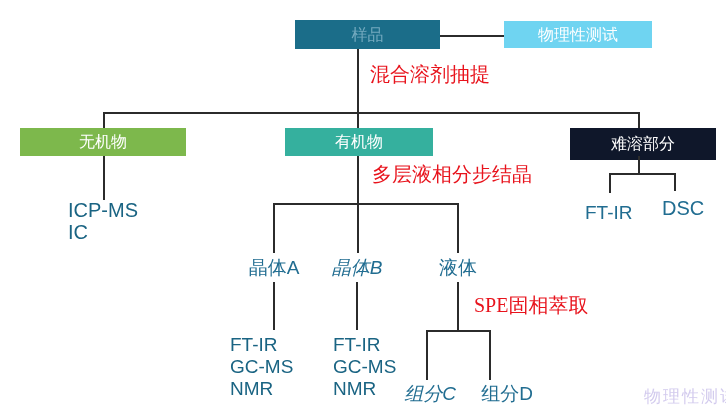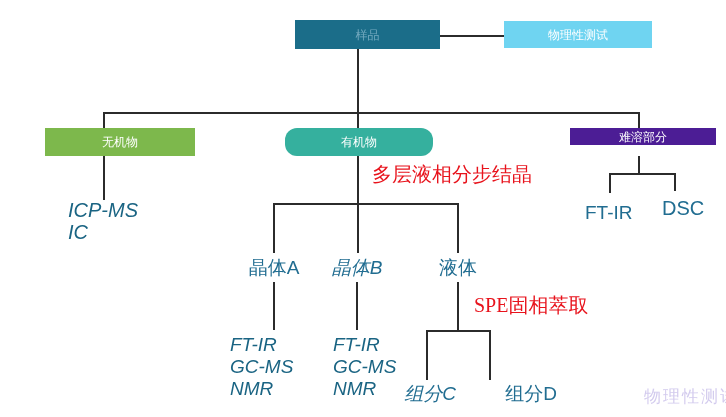--- a/index.html
+++ b/index.html
@@ -7,45 +7,45 @@
     position:relative;
     width:726px;height:417px;
     background:#ffffff;
     overflow:hidden;
     font-family:"Liberation Sans","DejaVu Sans",sans-serif;
   }
   
   .box{
     position:absolute;
     display:flex;align-items:center;justify-content:center;
-    font-size:12px;line-height:1;color:#ffffff;
+    font-size:16px;line-height:1;color:#ffffff;
     white-space:nowrap;
   }
   .line{position:absolute;background:#2b2b2b;}
   .lbl{
     position:absolute;
     color:#216d91;
     font-size:19px;line-height:1;
     white-space:nowrap;
   }
   .lbl.center{text-align:center;}
   .red{
     position:absolute;
     color:#e8131c;
     font-size:20px;line-height:1;
     white-space:nowrap;
   }
-  .mlist{position:absolute;color:#1a6483;font-size:19px;font-style:italic;}
+  .mlist{position:absolute;color:#1a6483;font-size:19px;}
   .mlist div{height:22px;line-height:22px;}
   
   .b-sample   {left:295px;top:20px; width:145px;height:29px;background:#1b6d89;color:#74aabf;}
   .b-physical {left:504px;top:21px; width:148px;height:27px;background:#6fd4f1;}
-  .b-inorganic{left:45px; top:128px;width:150px;height:28px;background:#7db84c;}
-  .b-organic  {left:285px;top:128px;width:148px;height:28px;background:#35b09e;border-radius:12px;}
-  .b-insoluble{left:570px;top:128px;width:146px;height:17px;background:#4c1d95;}
+  .b-inorganic{left:20px; top:128px;width:166px;height:28px;background:#7db84c;}
+  .b-organic  {left:285px;top:128px;width:148px;height:28px;background:#35b09e;}
+  .b-insoluble{left:570px;top:128px;width:146px;height:32px;background:#0f172a;}
   
   .l-top-h      {left:440px;top:35px; width:64px; height:2px;}
   .l-trunk      {left:357px;top:49px; width:2px;  height:64px;}
   .l-dist       {left:103px;top:112px;width:537px;height:2px;}
   .l-stub-inorg {left:103px;top:113px;width:2px;  height:15px;}
   .l-stub-org   {left:357px;top:113px;width:2px;  height:15px;}
   .l-stub-insol {left:638px;top:113px;width:2px;  height:15px;}
   .l-inorg-down {left:103px;top:156px;width:2px;  height:44px;}
   .l-org-down   {left:357px;top:156px;width:2px;  height:97px;}
   .l-cryst-t    {left:273px;top:203px;width:186px;height:2px;}
@@ -62,41 +62,42 @@
   .l-ftir-r     {left:609px;top:173px;width:2px;  height:20px;}
   .l-dsc-r      {left:674px;top:173px;width:2px;  height:18px;}
   
   .t-extraction     {left:370px;top:64px;}
   .t-crystallization{left:372px;top:164px;}
   .t-spe            {left:474px;top:295px;font-family:Liberation Serif, serif;}
   .t-crystA {left:242px;top:258px;width:64px;}
   .t-crystB {left:325px;top:258px;width:64px;font-style:italic;}
   .t-liquid {left:432px;top:258px;width:52px;}
   .t-fracC  {left:402px;top:384px;width:56px;font-style:italic;}
-  .t-fracD  {left:479px;top:384px;width:56px;margin-left:24px;}
+  .t-fracD  {left:479px;top:384px;width:56px;}
   .t-ftir-r {left:585px;top:203px;}
   .t-dsc-r  {left:662px;top:198px;font-size:20px;}
   .m-inorg  {left:68px; top:199px;font-size:20px;}
   .m-crystA {left:230px;top:334px;}
   .m-crystB {left:333px;top:334px;}
   .watermark{
     position:absolute;left:644px;top:385px;
     color:#d3cbee;font-size:17px;letter-spacing:2px;white-space:nowrap;
   }
 </style>
 </head>
 <body>
 
 <div class="stage">
 
   <div class="box b-sample">样品</div>
   <div class="line l-top-h"></div>
   <div class="box b-physical">物理性测试</div>
 
   <div class="line l-trunk"></div>
+  <div class="red t-extraction">混合溶剂抽提</div>
 
   <div class="line l-dist"></div>
   <div class="line l-stub-inorg"></div>
   <div class="line l-stub-org"></div>
   <div class="line l-stub-insol"></div>
 
   <div class="box b-inorganic">无机物</div>
   <div class="box b-organic">有机物</div>
   <div class="box b-insoluble">难溶部分</div>
 

